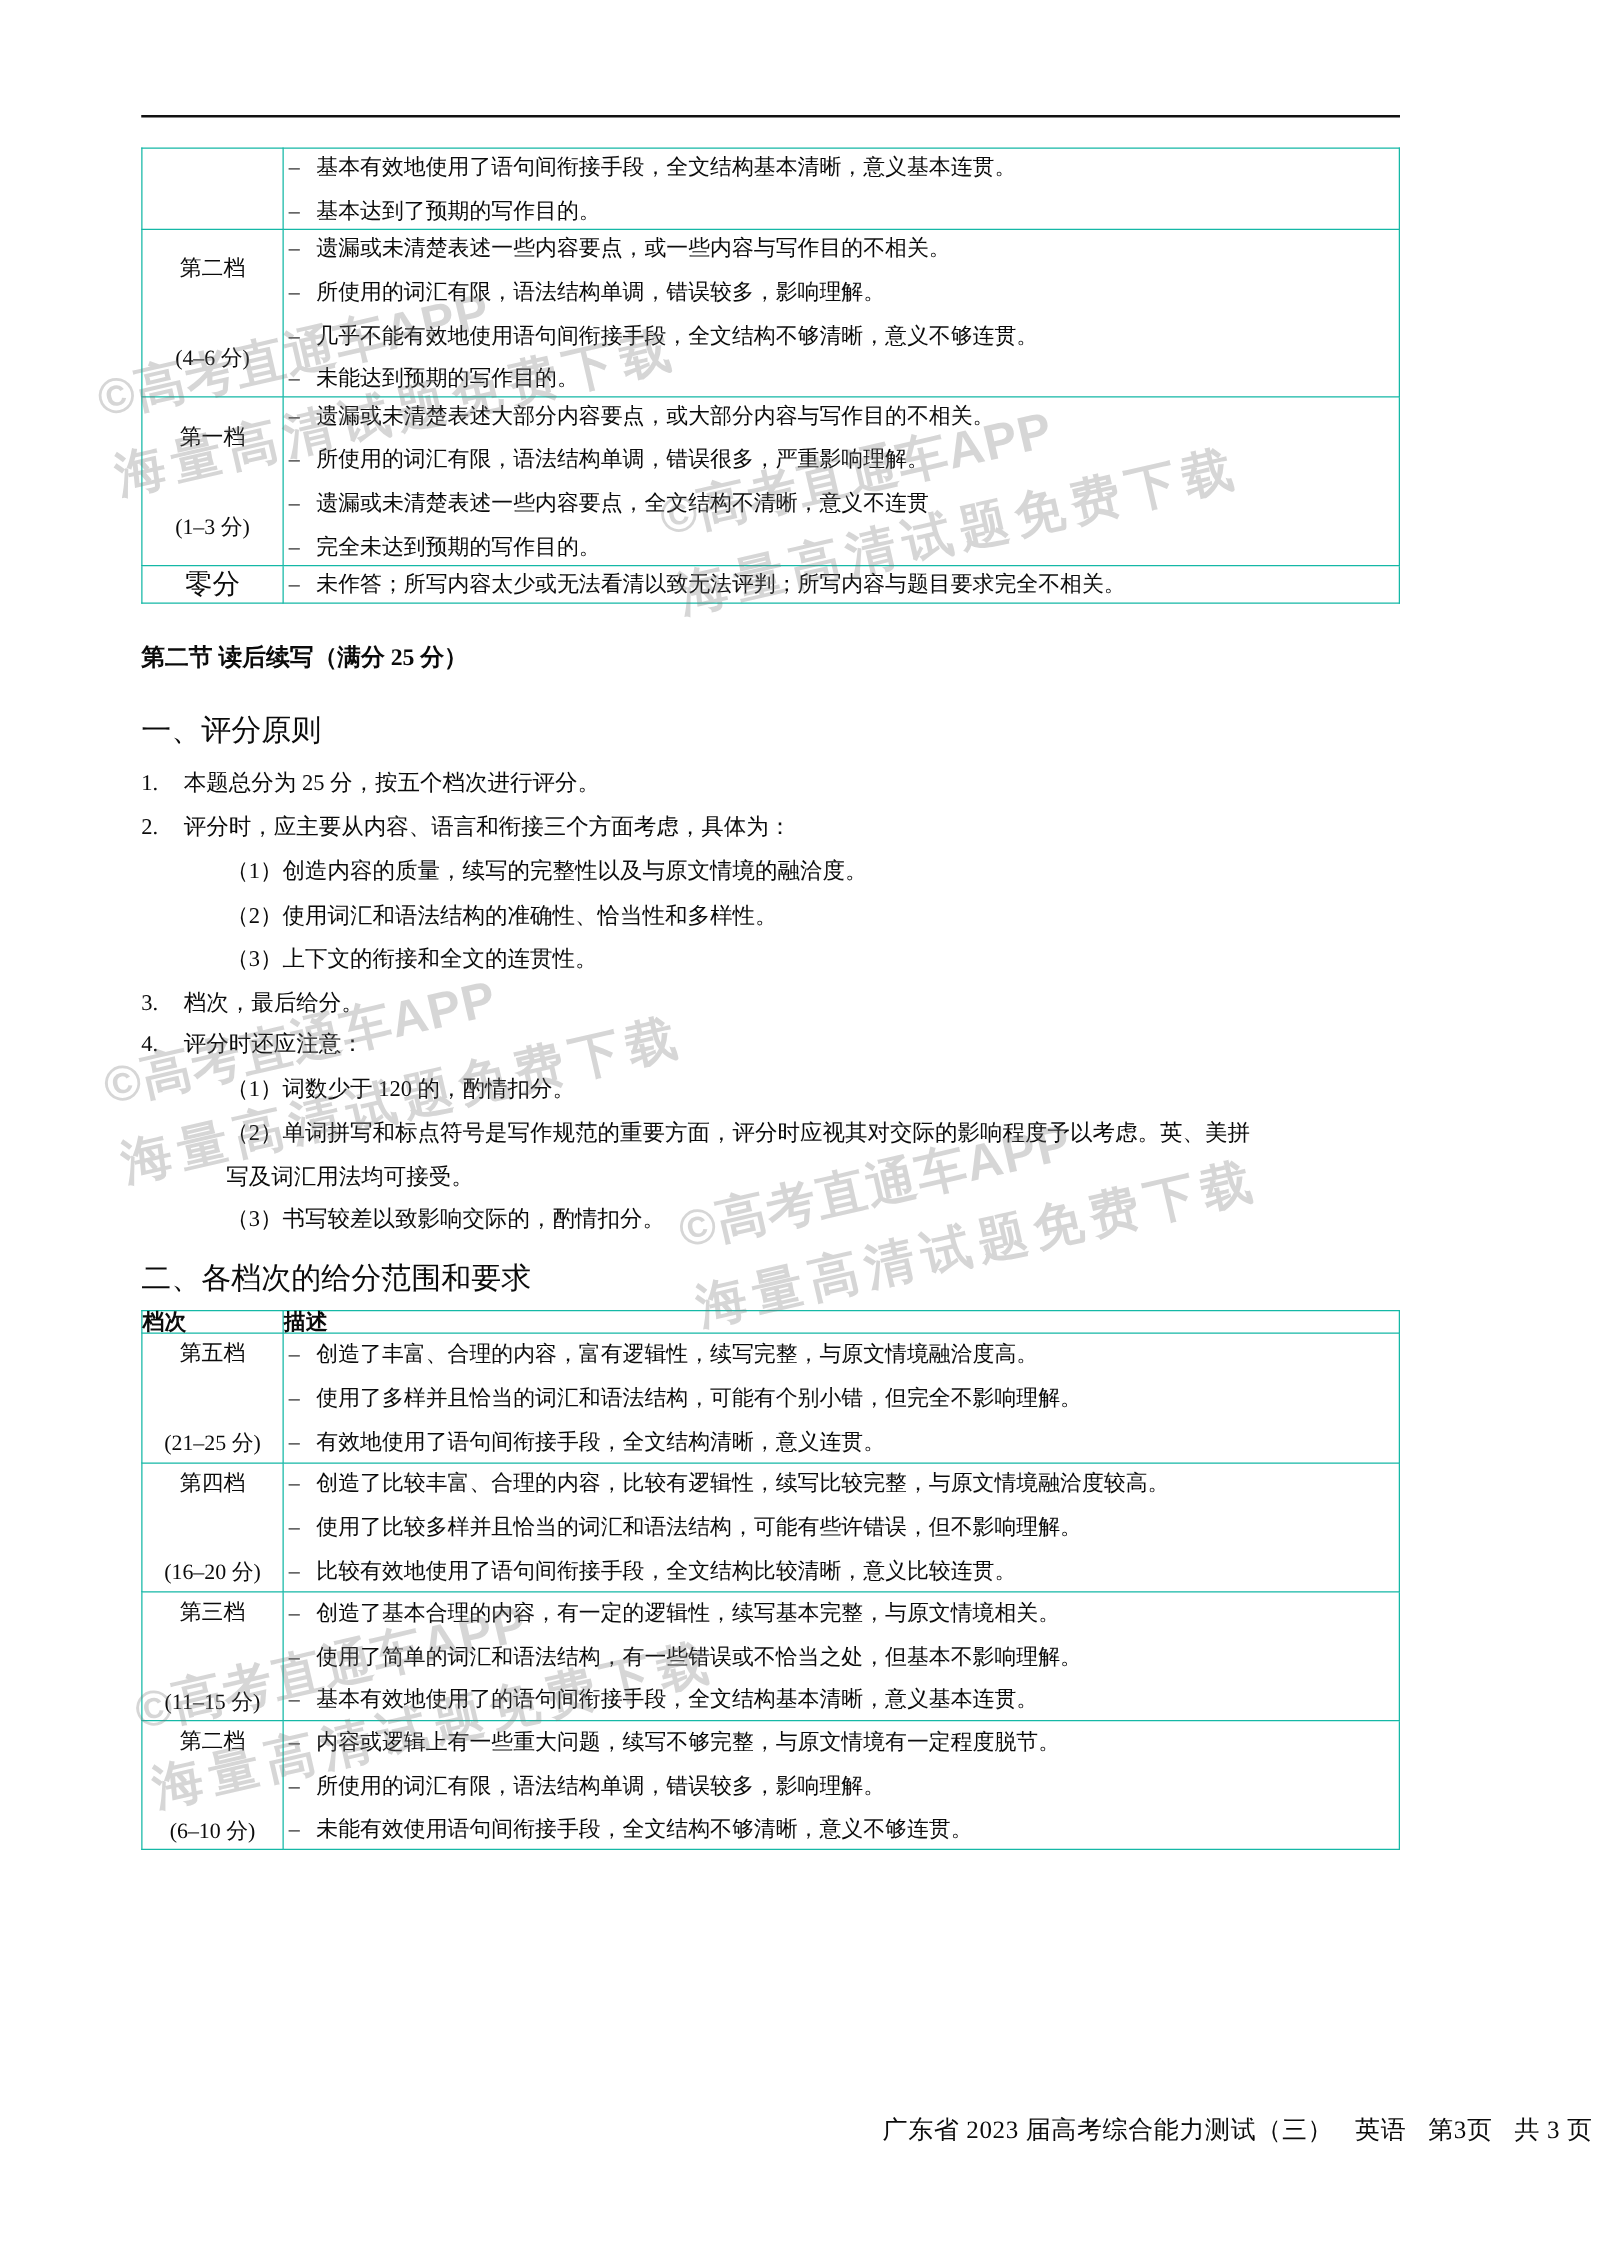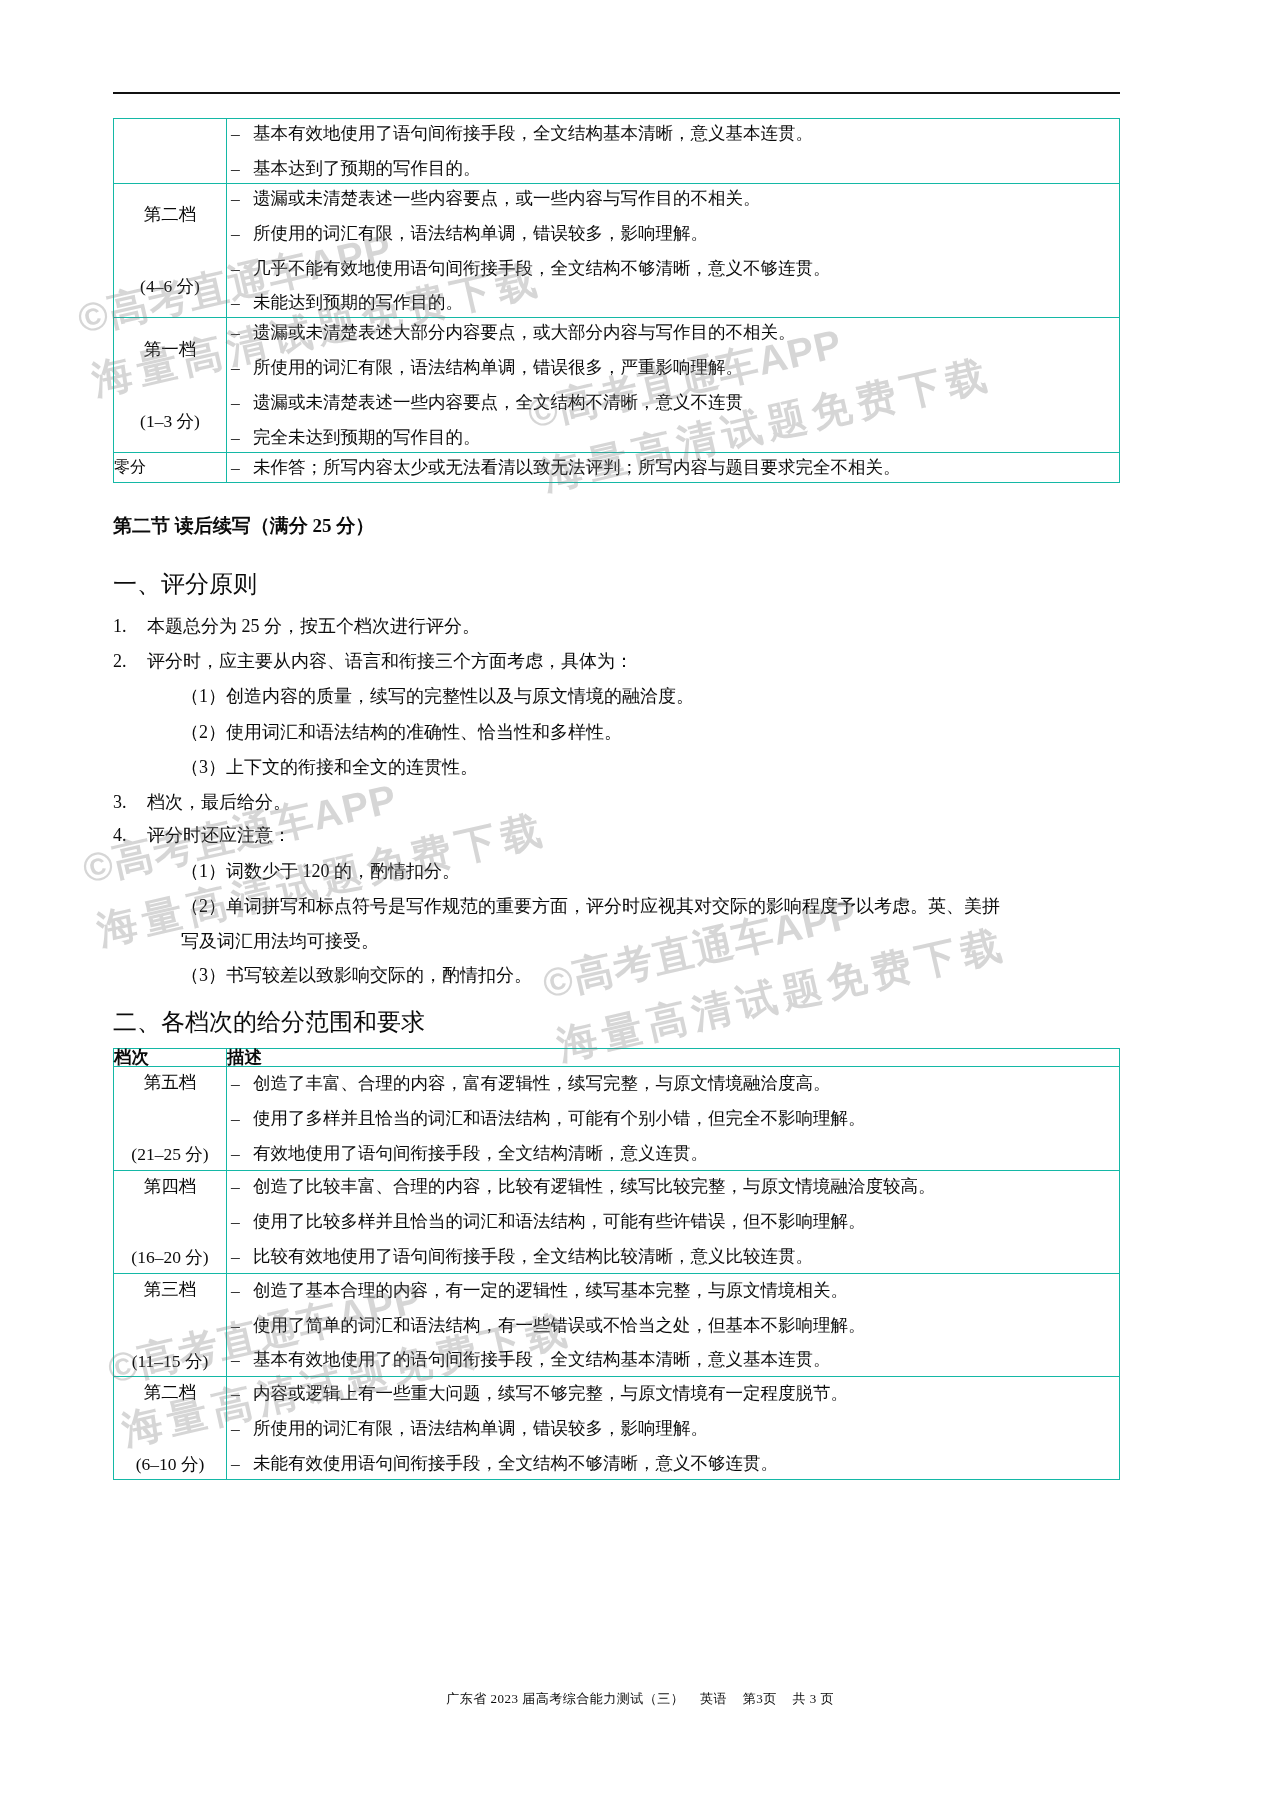--- a/index.html
+++ b/index.html
@@ -85,22 +85,22 @@
     position: relative;
     white-space: nowrap;
   }
   .single-line:before {
     content: "–";
     position: absolute;
     left: 4px;
     top: 0;
   }
   .zero-cell {
-    text-align: left;
-    font-size: 16px;
+    text-align: center;
+    font-size: 22px;
     padding: 6px 2px;
   }
   th.hdr {
     font-weight: bold;
     text-align: left;
     font-size: 17.5px;
     padding: 7px 0;
   }
 
   
@@ -146,22 +146,22 @@
   }
 
   .table2-wrap { margin-top: 8px; }
 
   
   .footer {
     position: absolute;
     left: 0;
     top: 1690px;
     width: 1280px;
-    text-align: center;
-    font-size: 13px;
+    text-align: right;
+    font-size: 20px;
     letter-spacing: 0.5px;
   }
   .footer span { margin: 0 6px; }
 
   
   .wm {
     position: absolute;
     color: rgba(120,120,120,0.30);
     font-weight: bold;
     white-space: nowrap;

